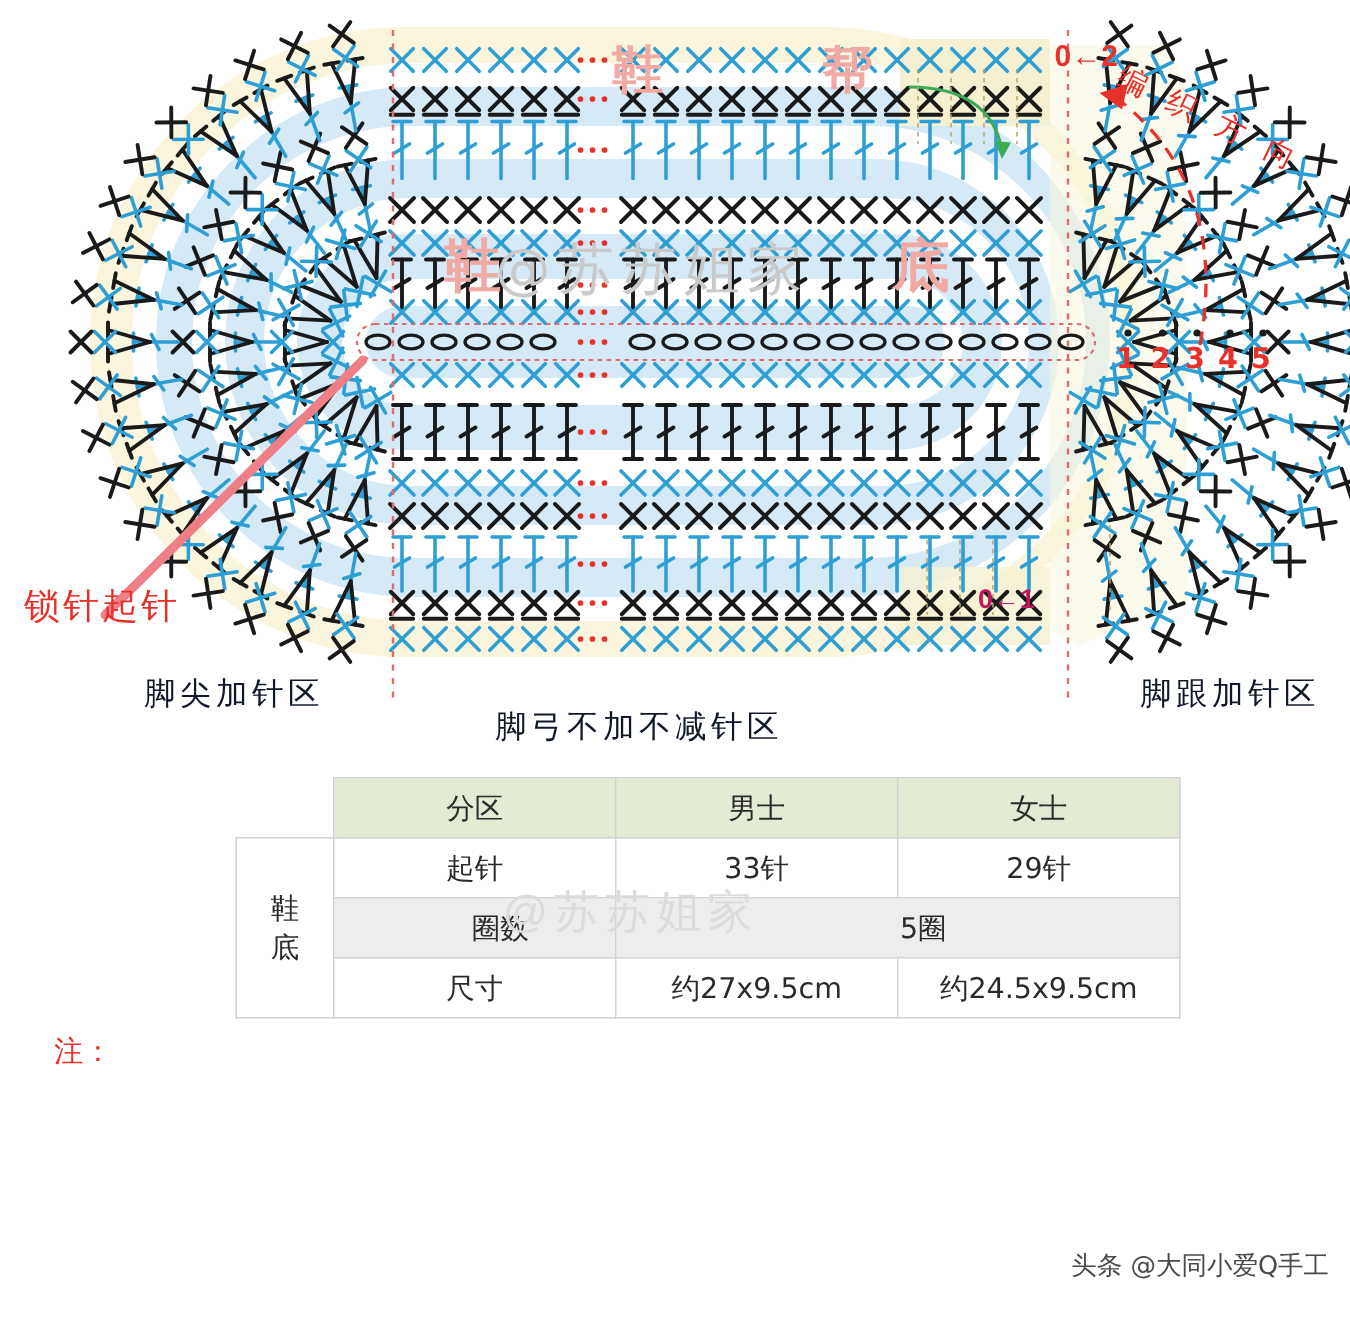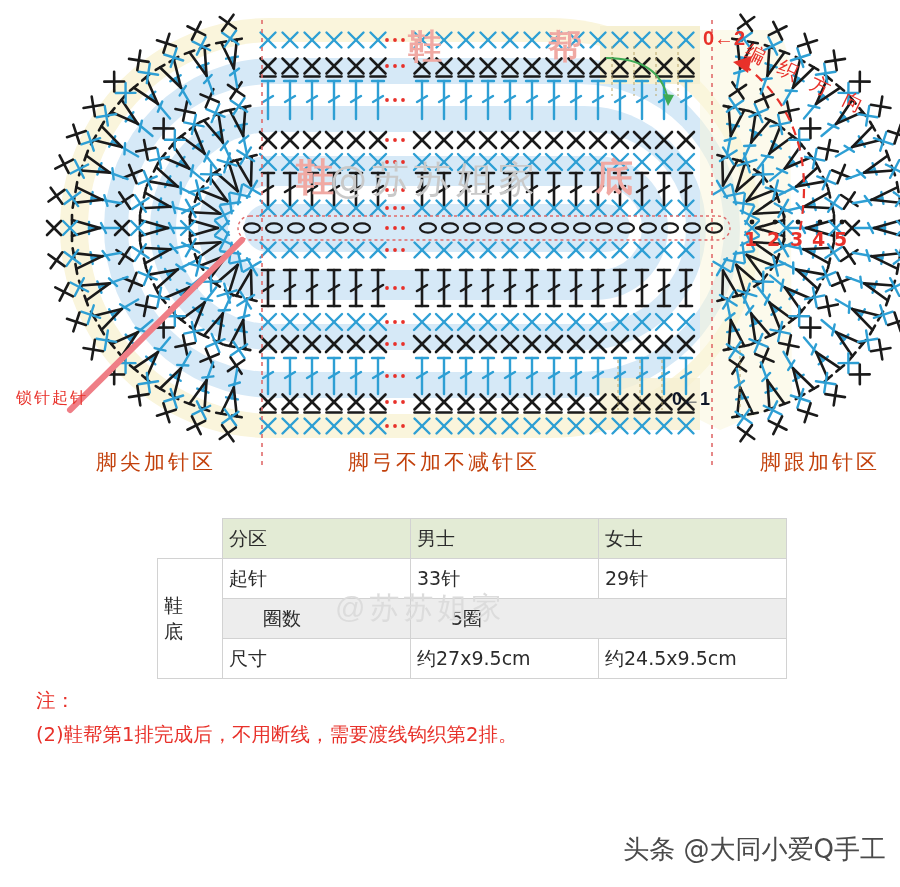--- a/index.html
+++ b/index.html
@@ -13,44 +13,44 @@
     position:absolute;left:0;top:0;width:900px;height:500px;
   }
   .diagram svg{display:block;}
 
   
   .zone-labels{
     position:absolute;left:0;top:448px;width:900px;height:36px;
   }
   .zone-label{
     position:absolute;
-    color:#c2410c;
+    color:#0f172a;
     font-size:21px;
     letter-spacing:3px;
     font-family:"DejaVu Sans",sans-serif;
     white-space:nowrap;
     text-align:right;
   }
   #zone-toe{left:96px;}
-  #zone-arch{left:348px;}
+  #zone-arch{left:330px;margin-top:22px;}
   #zone-heel{left:760px;}
 
   
   .anno{position:absolute;white-space:nowrap;}
   #anno-start{
-    left:16px;top:388px;color:#e8312a;font-size:16px;letter-spacing:2px;
+    left:16px;top:388px;color:#e8312a;font-size:24px;letter-spacing:2px;
     font-family:"DejaVu Sans",sans-serif;
   }
   #anno-direction{
     left:752px;top:38px;color:#e8312a;font-size:20px;letter-spacing:5px;
     font-family:"DejaVu Sans",sans-serif;
     transform:rotate(26deg);transform-origin:left top;
   }
   #anno-r2{left:703px;top:27px;color:#e8312a;font-size:20px;font-weight:bold;}
-  #anno-r1{left:652px;top:389px;color:#0f172a;font-size:18px;font-weight:bold;margin-left:20px;}
+  #anno-r1{left:652px;top:389px;color:#be185d;font-size:18px;font-weight:bold;}
   .round-num{
     position:absolute;color:#e8312a;font-size:19px;font-weight:bold;
     font-family:"DejaVu Sans",sans-serif;
   }
 
   
   .wm{position:absolute;white-space:nowrap;pointer-events:none;}
   .wm-pink{color:#f0a9a3;font-family:"DejaVu Sans",sans-serif;font-weight:bold;}
   .wm-gray{color:#c9c9c9;font-family:"DejaVu Sans",sans-serif;}
   #wm-top-1{left:408px;top:24px;font-size:34px;}
@@ -61,21 +61,21 @@
   #wm-table{left:335px;top:588px;font-size:30px;letter-spacing:4px;color:#dcdcdc;}
 
   
   .spec-table{
     position:absolute;left:157px;top:518px;
     border-collapse:collapse;
     font-family:"DejaVu Sans",sans-serif;
   }
   .spec-table td{
     border:1px solid #d2d2d2;
-    text-align:left;
+    text-align:center;
     font-size:19px;
     color:#2b2b2b;
     height:39px;
     padding:0 6px;
   }
   .col-label{width:52px;}
   .col-zone{width:175px;}
   .col-men{width:175px;}
   .col-women{width:175px;}
   .hdr td{background:#e3ebd5;font-weight:normal;}
@@ -88,21 +88,21 @@
     color:#e8312a;
     font-family:"DejaVu Sans",sans-serif;
     font-size:19.5px;
     line-height:34px;
   }
   .note-line{white-space:nowrap;}
   .note-indent{padding-left:34px;}
 
   .footer{
     position:absolute;right:14px;top:832px;
-    color:#4a4a4a;font-size:26px;
+    color:#4a4a4a;font-size:17px;
     font-family:"DejaVu Sans",sans-serif;
     white-space:nowrap;
   }
 </style>
 </head>
 <body>
 
 <div class="diagram">
 <svg width="900" height="500" viewBox="0 0 900 500" xmlns="http://www.w3.org/2000/svg">
   <defs>
@@ -2538,16 +2538,15 @@
     <td>尺寸</td>
     <td>约27x9.5cm</td>
     <td>约24.5x9.5cm</td>
   </tr>
 </tbody>
   </table>
 <div class="wm" id="wm-table">@苏苏姐家</div>
 
 <div class="notes">
   <div class="note-line">注：</div>
-  <div class="note-line">(2)鞋帮第1排完成后，不用断线，需要渡线钩织第2排。</div>
 </div>
 
 <div class="footer">头条 @大同小爱Q手工</div>
 
 </body></html>

